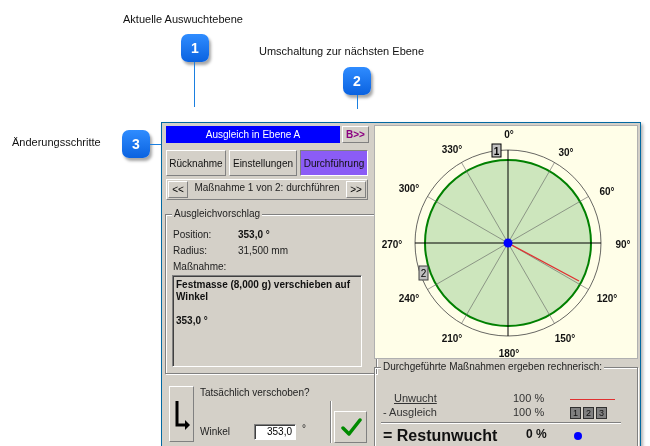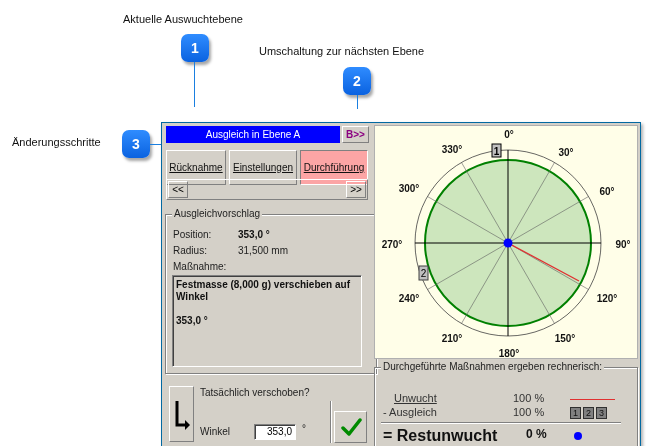--- a/index.html
+++ b/index.html
@@ -4,22 +4,22 @@
 <style>
   html,body{margin:0;padding:0;}
   body{width:650px;height:446px;background:#ffffff;position:relative;overflow:hidden;font-family:"Liberation Sans",sans-serif;}
   .callout-text{position:absolute;font-size:11px;color:#111;white-space:nowrap;}
   .badge{position:absolute;width:28px;height:28px;border-radius:7px;background:linear-gradient(#2f8cff,#0a62e0);color:#fff;font-size:14px;font-weight:bold;display:flex;align-items:center;justify-content:center;box-shadow:2px 3px 3px rgba(0,0,0,.35);}
   .line{position:absolute;background:#1a7fe0;}
   .win{position:absolute;left:161px;top:122px;width:478px;height:330px;background:#d4d0c8;border:1px solid #0369a1;box-shadow:2px 2px 3px rgba(0,0,0,.3);}
   .left{position:absolute;left:0;top:0;width:208px;height:330px;}
   .title-bar{position:absolute;left:4px;top:3px;width:174px;height:17px;background:#0000ff;color:#fff;font-size:10px;display:flex;align-items:center;justify-content:center;}
   .next-btn{position:absolute;left:180px;top:3px;width:27px;height:17px;background:#d4d0c8;border:1px solid;border-color:#fff #808080 #808080 #fff;color:#8b0080;font-size:10px;font-weight:bold;display:flex;align-items:center;justify-content:center;box-sizing:border-box;}
-  .tab{position:absolute;top:27px;height:35px;background:#d4d0c8;border:1px solid;border-color:#fff #808080 #808080 #fff;font-size:10px;display:flex;align-items:center;justify-content:center;box-sizing:border-box;color:#111;text-decoration:underline;}
-  .tab.active{border-color:#808080 #fff #fff #808080;background:#fca5a5;}
+  .tab{position:absolute;top:27px;height:26px;background:#d4d0c8;border:1px solid;border-color:#fff #808080 #808080 #fff;font-size:10px;display:flex;align-items:center;justify-content:center;box-sizing:border-box;color:#111;}
+  .tab.active{border-color:#808080 #fff #fff #808080;background:#8b5cf6;}
   .nav{position:absolute;left:4px;top:56px;width:202px;height:21px;border:1px solid;border-color:#fff #808080 #808080 #fff;box-sizing:border-box;}
   .nav-btn{position:absolute;top:1px;width:20px;height:17px;border:1px solid;border-color:#fff #808080 #808080 #fff;box-sizing:border-box;font-size:10px;display:flex;align-items:center;justify-content:center;}
   .nav-text{position:absolute;left:24px;right:24px;top:2px;font-size:10px;text-align:center;color:#222;}
   .group{position:absolute;border:1px solid #808080;box-shadow:inset 1px 1px 0 #fff,1px 1px 0 #fff;}
   .group-legend{position:absolute;top:-7px;left:6px;background:#d4d0c8;padding:0 2px;font-size:10px;color:#222;}
   .lbl{position:absolute;font-size:10px;color:#222;}
   .val-bold{position:absolute;font-size:10px;font-weight:bold;color:#111;}
   .memo{position:absolute;left:6px;top:67px;width:190px;height:111px;border:1px solid;border-color:#808080 #fff #fff #808080;box-shadow:inset 1px 1px 0 #404040;font-size:10px;font-weight:bold;color:#111;padding:3px 3px;box-sizing:border-box;line-height:12px;}
   .arrow-btn{position:absolute;left:7px;top:263px;width:25px;height:56px;border:1px solid;border-color:#fff #808080 #808080 #fff;box-sizing:border-box;}
   .input{position:absolute;left:92px;top:301px;width:42px;height:16px;background:#fff;border:1px solid;border-color:#808080 #fff #fff #808080;box-shadow:inset 1px 1px 0 #404040;font-size:10px;text-align:right;padding-right:3px;box-sizing:border-box;line-height:14px;}
@@ -50,20 +50,21 @@
   <div class="left">
     <div class="title-bar">Ausgleich in Ebene A</div>
     <div class="next-btn">B&gt;&gt;</div>
 
     <div class="tab" style="left:4px;width:60px;">Rücknahme</div>
     <div class="tab" style="left:67px;width:68px;">Einstellungen</div>
     <div class="tab active" style="left:138px;width:68px;">Durchführung</div>
 
     <div class="nav">
       <div class="nav-btn" style="left:1px;">&lt;&lt;</div>
+      <div class="nav-text">Maßnahme 1 von 2: durchführen</div>
       <div class="nav-btn" style="right:1px;">&gt;&gt;</div>
     </div>
 
     <div class="group" style="left:3px;top:91px;width:202px;height:158px;padding-left:8px;">
       <div class="group-legend">Ausgleichvorschlag</div>
       <div class="lbl" style="left:7px;top:14px;">Position:</div>
       <div class="val-bold" style="left:72px;top:14px;">353,0 °</div>
       <div class="lbl" style="left:7px;top:30px;">Radius:</div>
       <div class="lbl" style="left:72px;top:30px;">31,500 mm</div>
       <div class="lbl" style="left:7px;top:46px;">Maßnahme:</div>

